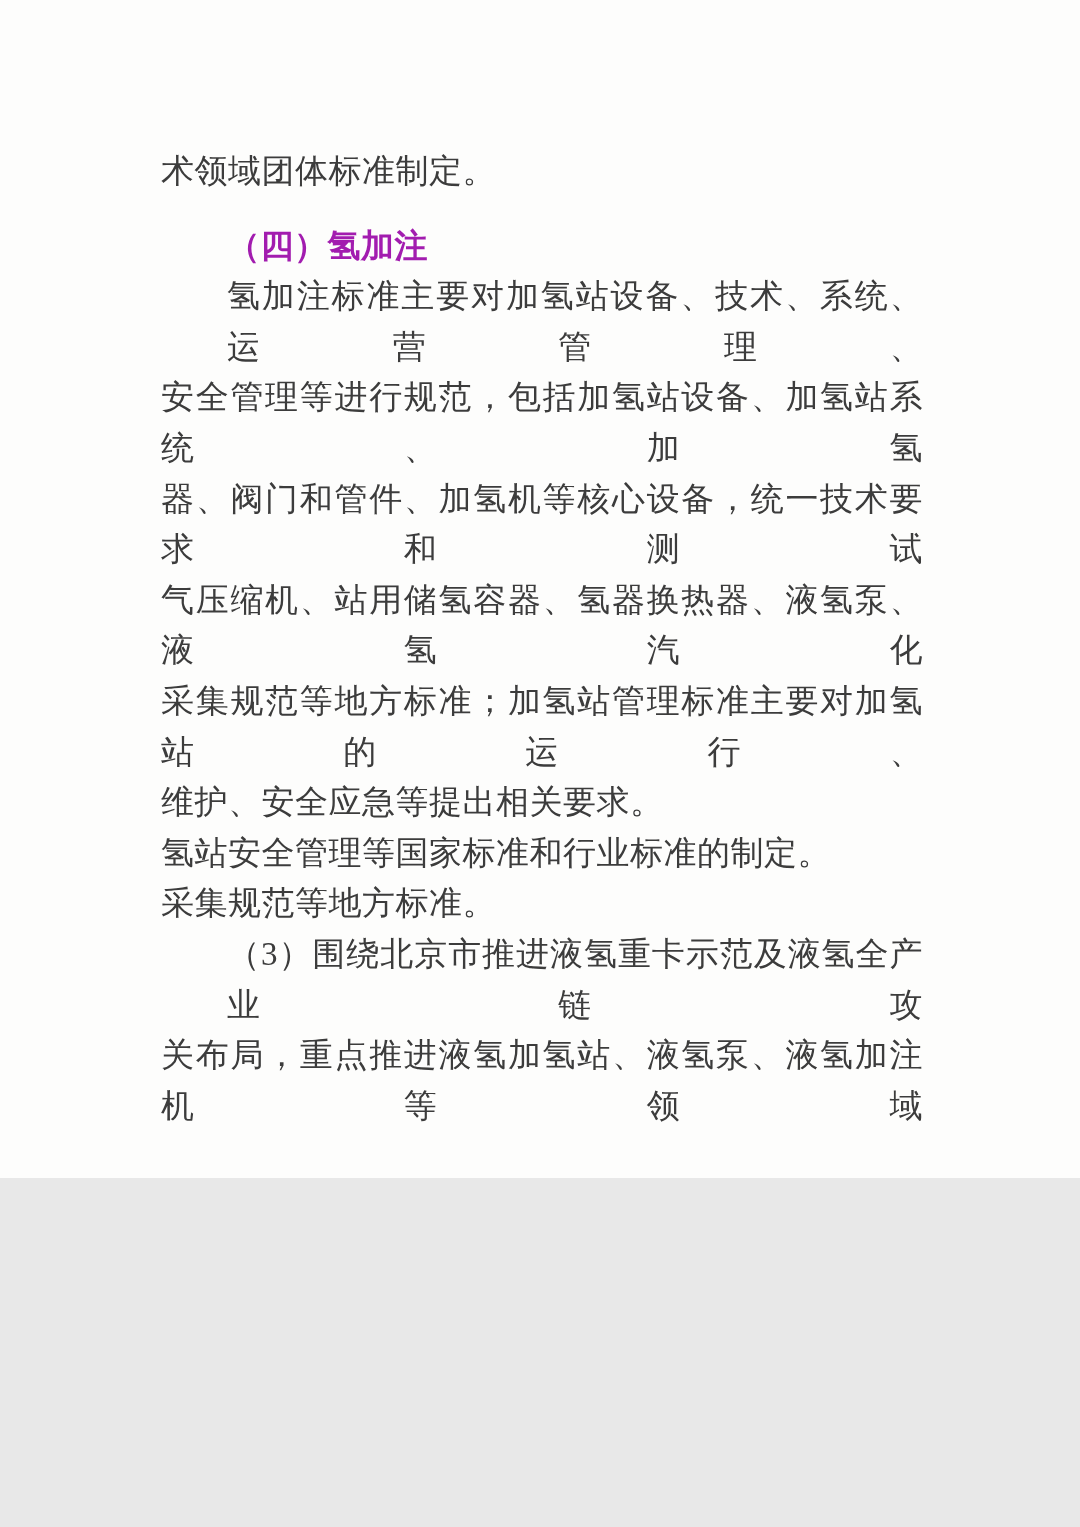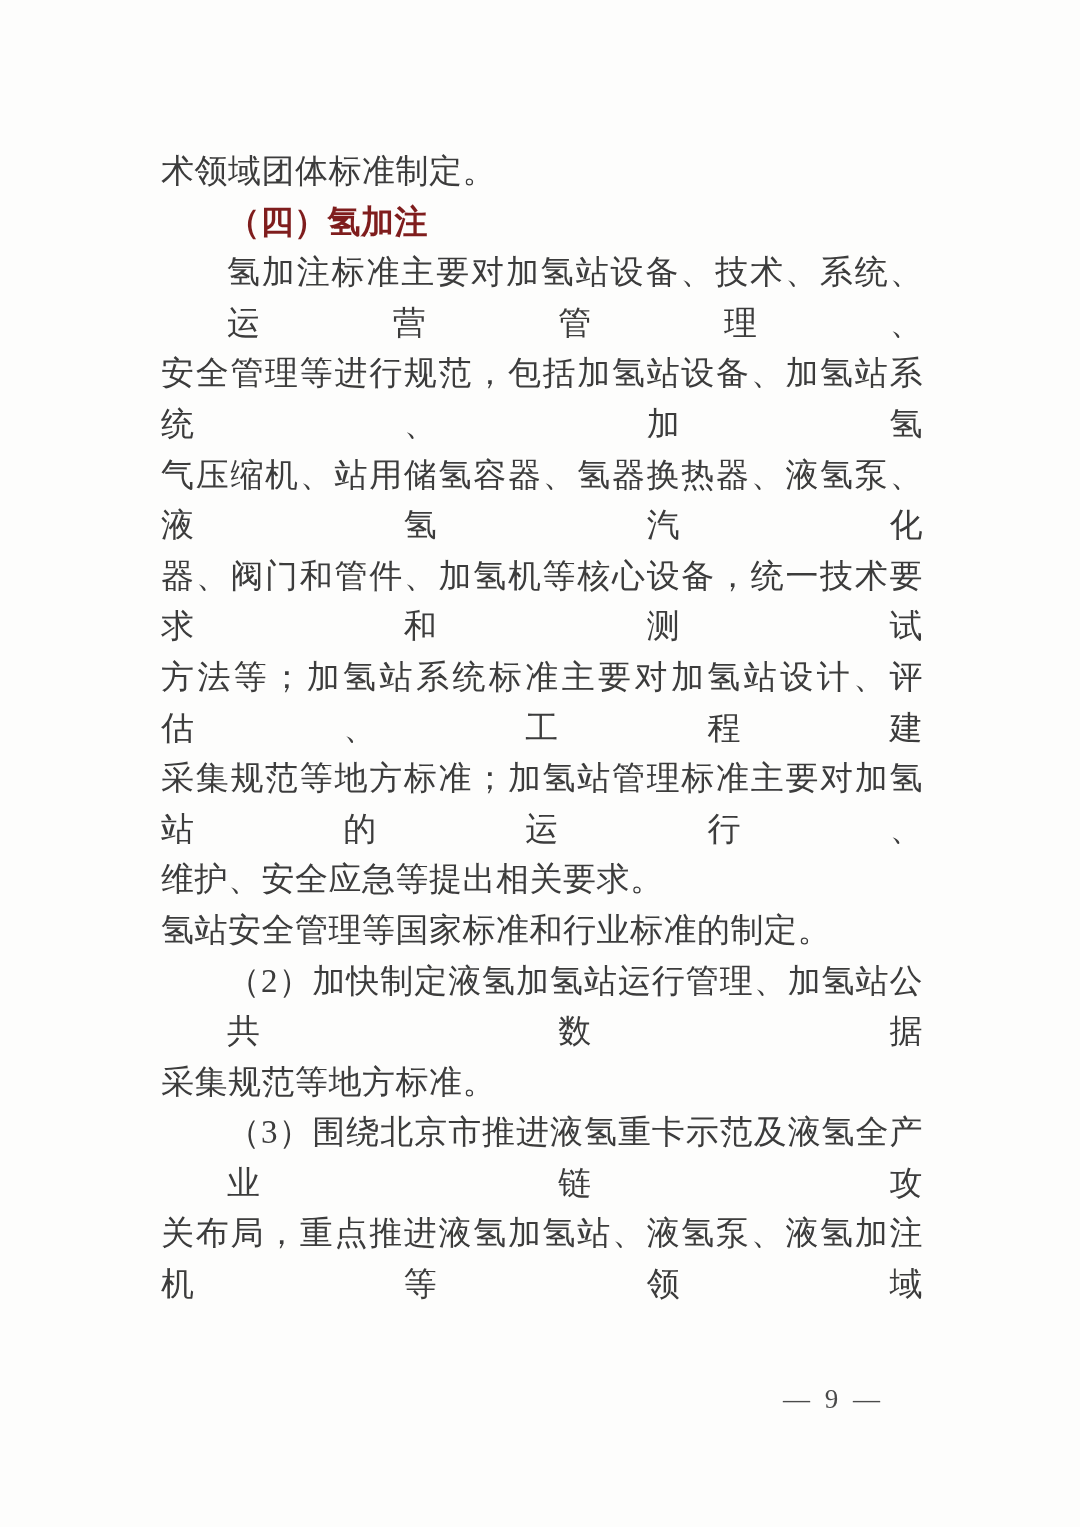--- a/index.html
+++ b/index.html
@@ -3,21 +3,21 @@
 <meta charset="utf-8">
 <style>
   html, body {
     margin: 0;
     padding: 0;
     background: #e8e8e8;
   }
   .page {
     position: relative;
     width: 1080px;
-    height: 1527px;
+    height: 1178px;
     background: #fdfdfc;
     overflow: hidden;
     font-family: "Liberation Serif", serif;
   }
   .content {
     position: absolute;
     left: 161px;
     top: 146px;
     width: 762px;
   }
@@ -31,47 +31,46 @@
   .fill {
     white-space: normal;
     text-align: justify;
     text-align-last: justify;
   }
   .indent {
     padding-left: 66px;
   }
   .heading {
     font-weight: bold;
-    color: #7f1d1d;
+    color: #a21caf;
+    margin-top: 24px;
   }
   .pagenum {
     position: absolute;
     top: 1384px;
     right: 196px;
     font-size: 27px;
     color: #4a4a4a;
     letter-spacing: 4px;
     white-space: nowrap;
   }
 </style>
 </head>
 <body>
 
 <div class="page">
   <div class="content">
     <div class="line">术领域团体标准制定。</div>
     <div class="line indent heading">（四）氢加注</div>
     <div class="line indent fill">氢加注标准主要对加氢站设备、技术、系统、运营管理、</div>
     <div class="line fill">安全管理等进行规范，包括加氢站设备、加氢站系统、加氢</div>
+    <div class="line fill">器、阀门和管件、加氢机等核心设备，统一技术要求和测试</div>
     <div class="line fill">气压缩机、站用储氢容器、氢器换热器、液氢泵、液氢汽化</div>
-    <div class="line fill">器、阀门和管件、加氢机等核心设备，统一技术要求和测试</div>
-    <div class="line fill">方法等；加氢站系统标准主要对加氢站设计、评估、工程建</div>
     <div class="line fill">采集规范等地方标准；加氢站管理标准主要对加氢站的运行、</div>
     <div class="line">维护、安全应急等提出相关要求。</div>
     <div class="line">氢站安全管理等国家标准和行业标准的制定。</div>
-    <div class="line indent fill">（2）加快制定液氢加氢站运行管理、加氢站公共数据</div>
     <div class="line">采集规范等地方标准。</div>
     <div class="line indent fill">（3）围绕北京市推进液氢重卡示范及液氢全产业链攻</div>
     <div class="line fill">关布局，重点推进液氢加氢站、液氢泵、液氢加注机等领域</div>
 
   </div>
   <div class="pagenum">— 9 —</div>
 </div>
 
 </body></html>

